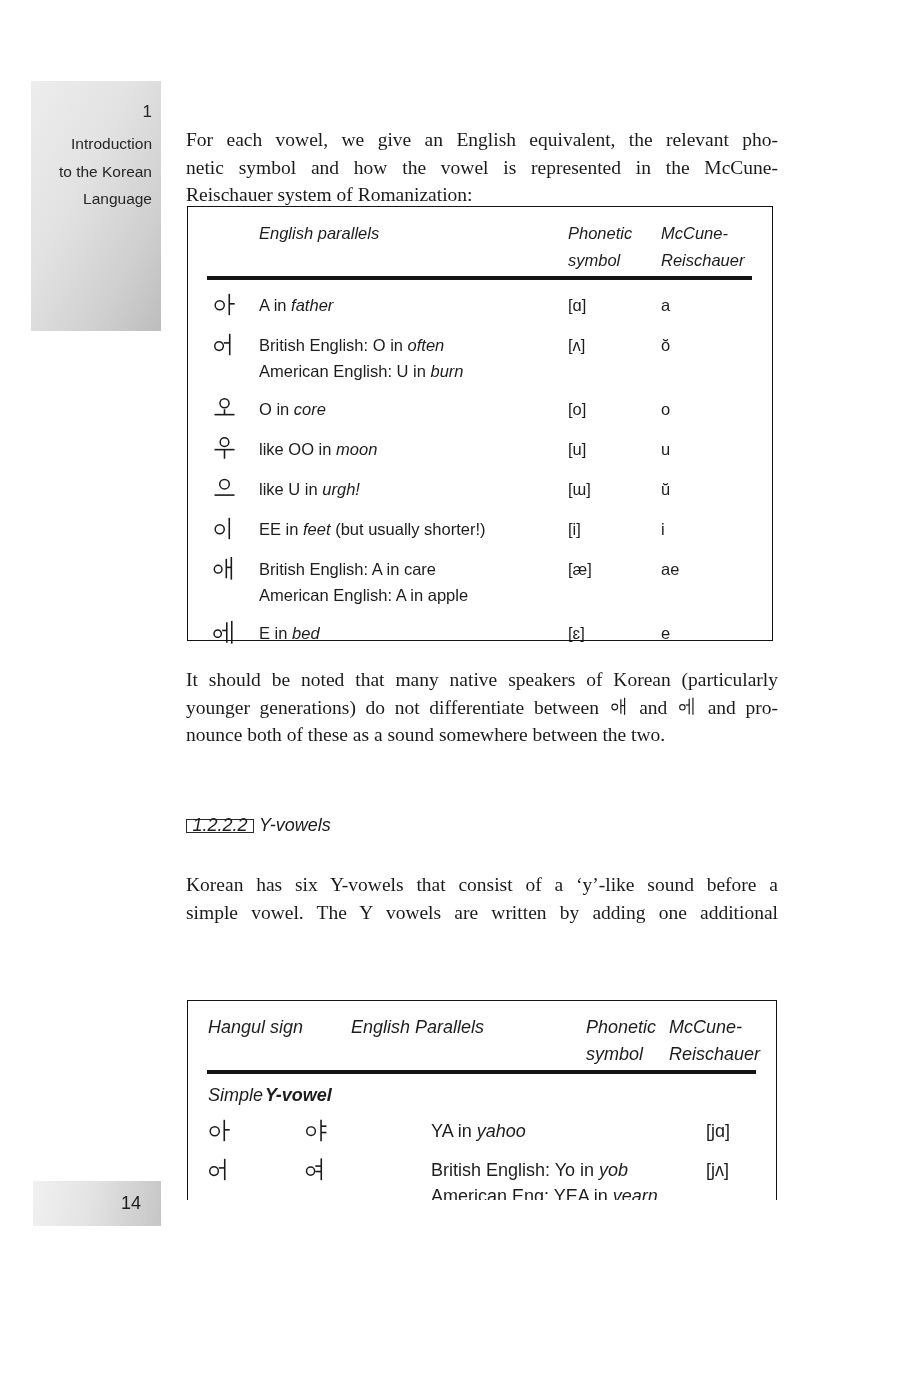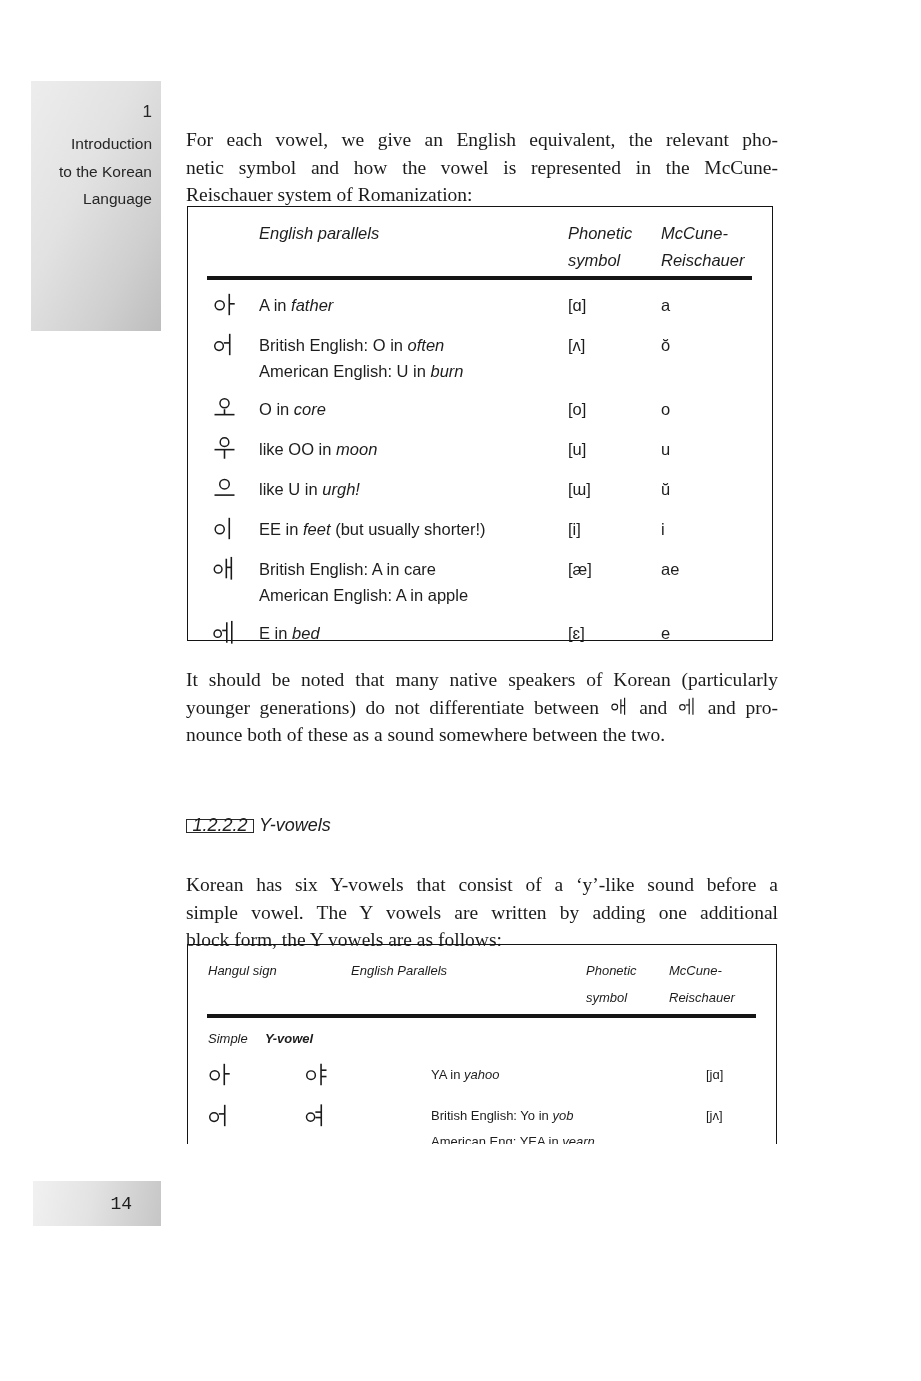--- a/index.html
+++ b/index.html
@@ -30,44 +30,44 @@
     font-family:"Liberation Sans","DejaVu Sans",sans-serif;font-size:16.5px;color:#1d1d1d;}
   .vhead{display:grid;grid-template-columns:71px 309px 93px 1fr;padding-top:13px;}
   .hcell{font-style:italic;white-space:pre-line;line-height:26.5px;}
   .thick{height:3.5px;background:#151515;margin:3px 20px 0 19px;}
   .vrows{padding-top:6px;}
   .vrow{display:grid;grid-template-columns:71px 309px 93px 1fr;padding:6px 0;}
   .c{line-height:26px;}
   .c.hang{padding-left:25px;}
   .c.pho,.c.mr{font-family:"Liberation Sans","DejaVu Sans",sans-serif;}
 
-  .ytable{position:absolute;left:187px;top:944px;width:590px;height:200px;
+  .ytable{position:absolute;left:187px;top:1000px;width:590px;height:200px;
     border:1.5px solid #141414;border-bottom:none;box-sizing:border-box;overflow:hidden;
-    font-family:"Liberation Sans","DejaVu Sans",sans-serif;font-size:13px;color:#1d1d1d;}
+    font-family:"Liberation Sans","DejaVu Sans",sans-serif;font-size:18px;color:#1d1d1d;}
   .yhead{display:grid;grid-template-columns:57px 106px 235px 83px 1fr;padding-top:13px;}
   .yhead .span2{grid-column:1 / 3;padding-left:20px;}
   .ysub{display:grid;grid-template-columns:57px 106px 235px 83px 1fr;padding:8px 0 2px;}
   .scell{font-style:italic;line-height:26px;padding-left:20px;}
   .scell.yv-b{font-weight:bold;}
   .yrows{padding-top:3px;}
   .yrow{display:grid;grid-template-columns:57px 106px 235px 83px 1fr;padding:5.5px 0;gap:40px;}
   .yrow .c.hang{padding-left:20px;}
 
   
   .section-head{position:absolute;left:186px;top:815px;display:flex;align-items:center;
     font-family:"Liberation Sans",sans-serif;font-style:italic;color:#202020;}
   .section-num{border:1.5px solid #2a2a2a;width:68px;height:14px;box-sizing:border-box;
     display:flex;align-items:center;justify-content:center;font-size:18px;}
   .section-label{margin-left:5px;font-size:18px;}
 
   
   .page-num-box{position:absolute;left:33px;top:1181px;width:128px;height:45px;
     background:linear-gradient(100deg,#f1f1f1 0%,#e3e3e3 45%,#c6c6c6 100%);
     box-sizing:border-box;display:flex;align-items:center;justify-content:flex-end;
-    padding-right:29px;font-family:Liberation Mono, monospace;font-size:18px;color:#1c1c1c;}
+    padding-right:20px;font-family:Liberation Sans, sans-serif;font-size:18px;color:#1c1c1c;}
 
   
   svg.hg{display:inline-block;}
   svg.cell-hg{width:23px;height:25px;vertical-align:-4px;}
   svg.inline-hg{width:17px;height:19px;vertical-align:-2.5px;margin:0 2px;}
 </style>
 </head>
 <body>
 
 <div class="page">
@@ -200,21 +200,20 @@
   <div class="section-head">
     <div class="section-num">
       <span>1.2.2.2</span>
     </div>
     <div class="section-label">Y-vowels</div>
   </div>
 
   <div class="para yv">
       <div class="pline">Korean has six Y-vowels that consist of a ‘y’-like sound before a</div>
       <div class="pline">simple vowel. The Y vowels are written by adding one additional</div>
-      <div class="pline last">block form, the Y vowels are as follows:</div>
     </div>
 
   <div class="ytable">
     <div class="yhead">
       <div class="hcell span2">Hangul sign</div>
       <div class="hcell">English Parallels</div>
       <div class="hcell">Phonetic
 symbol</div>
       <div class="hcell">McCune-
 Reischauer</div>

